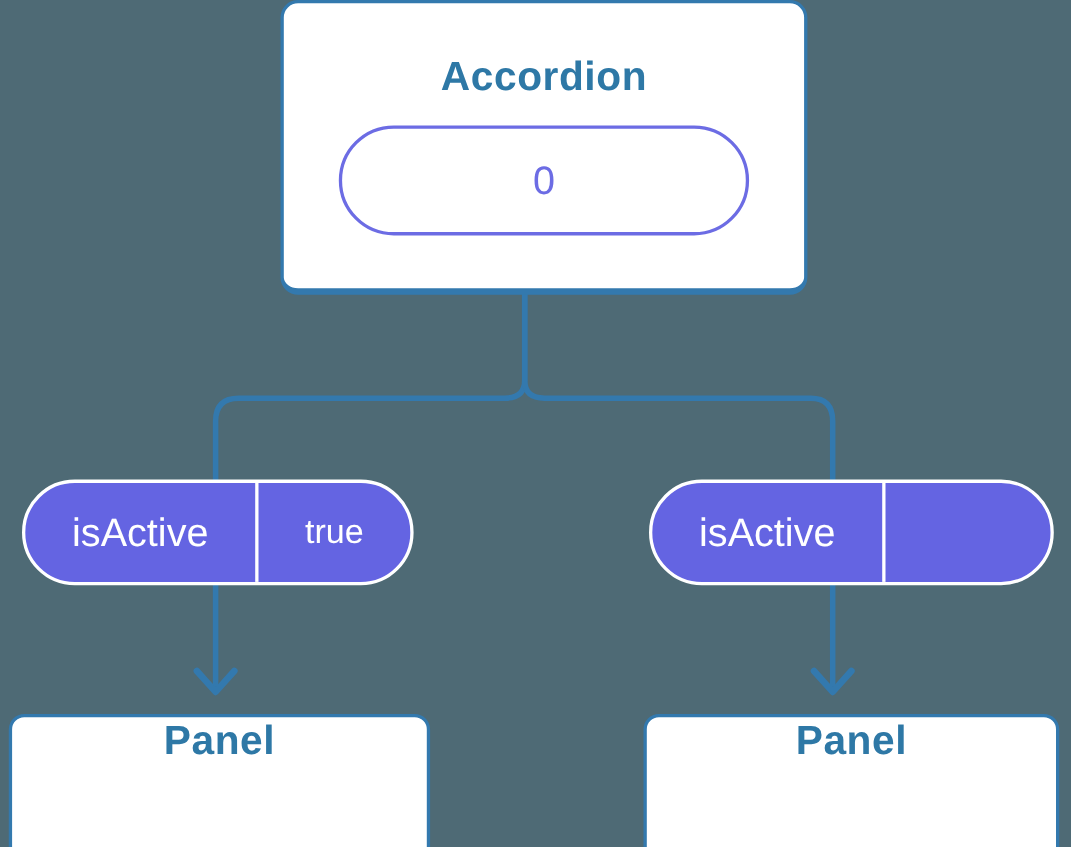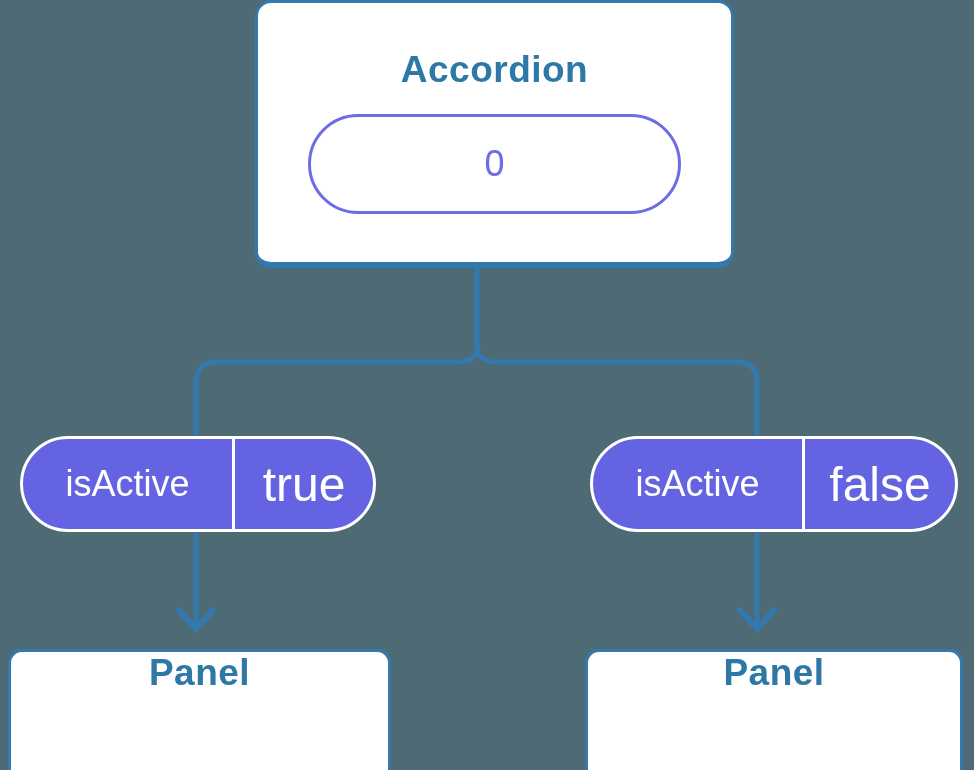--- a/index.html
+++ b/index.html
@@ -81,21 +81,21 @@
   .prop-name {
     width: 209px;
     border-right: 3px solid #ffffff;
     display: flex; align-items: center; justify-content: center;
     font-size: 36px;
     color: #ffffff;
   }
   .prop-value {
     flex: 1;
     display: flex; align-items: center; justify-content: center;
-    font-size: 48px;
+    font-size: 31px;
     color: #ffffff;
   }
   .panel-card {
     top: 649px;
     height: 135px;
     border-radius: 14px;
     display: flex; align-items: flex-start; justify-content: center;
   }
   .panel-title {
     font-size: 37px;
@@ -123,21 +123,20 @@
     </div>
   </div>
 
   <div class="prop-pill" style="left: 20px; width: 356px;">
     <div class="prop-name">isActive</div>
     <div class="prop-value">true</div>
   </div>
 
   <div class="prop-pill" style="left: 590px; width: 368px;">
     <div class="prop-name">isActive</div>
-    <div class="prop-value">false</div>
   </div>
 
   <div class="card panel-card" style="left: 8px; width: 383px;">
     <div class="panel-title">Panel</div>
   </div>
 
   <div class="card panel-card" style="left: 585px; width: 378px;">
     <div class="panel-title">Panel</div>
   </div>
 

